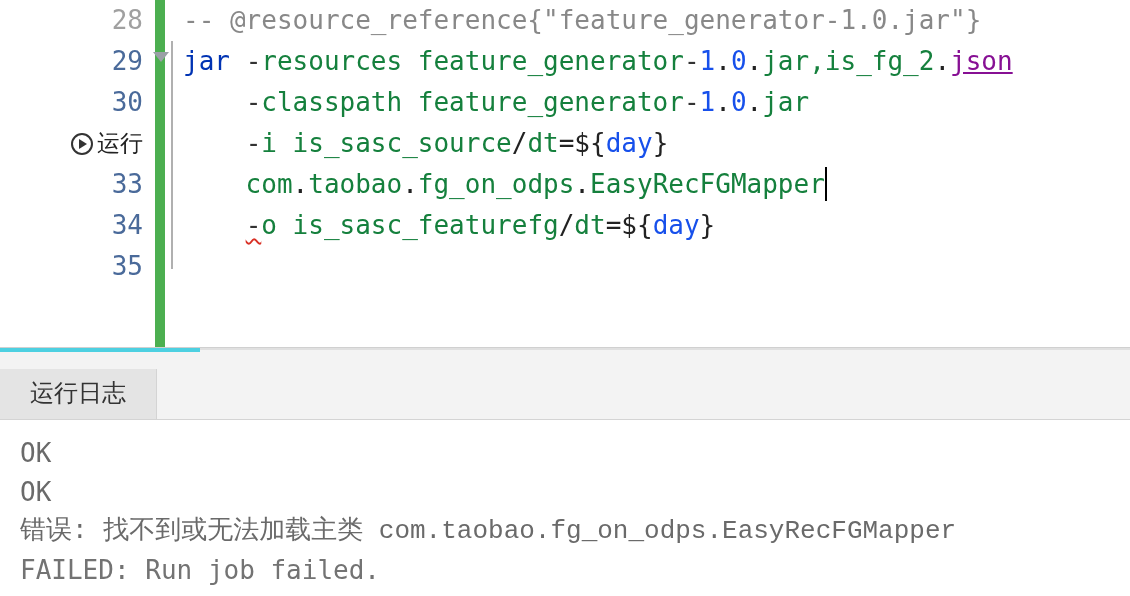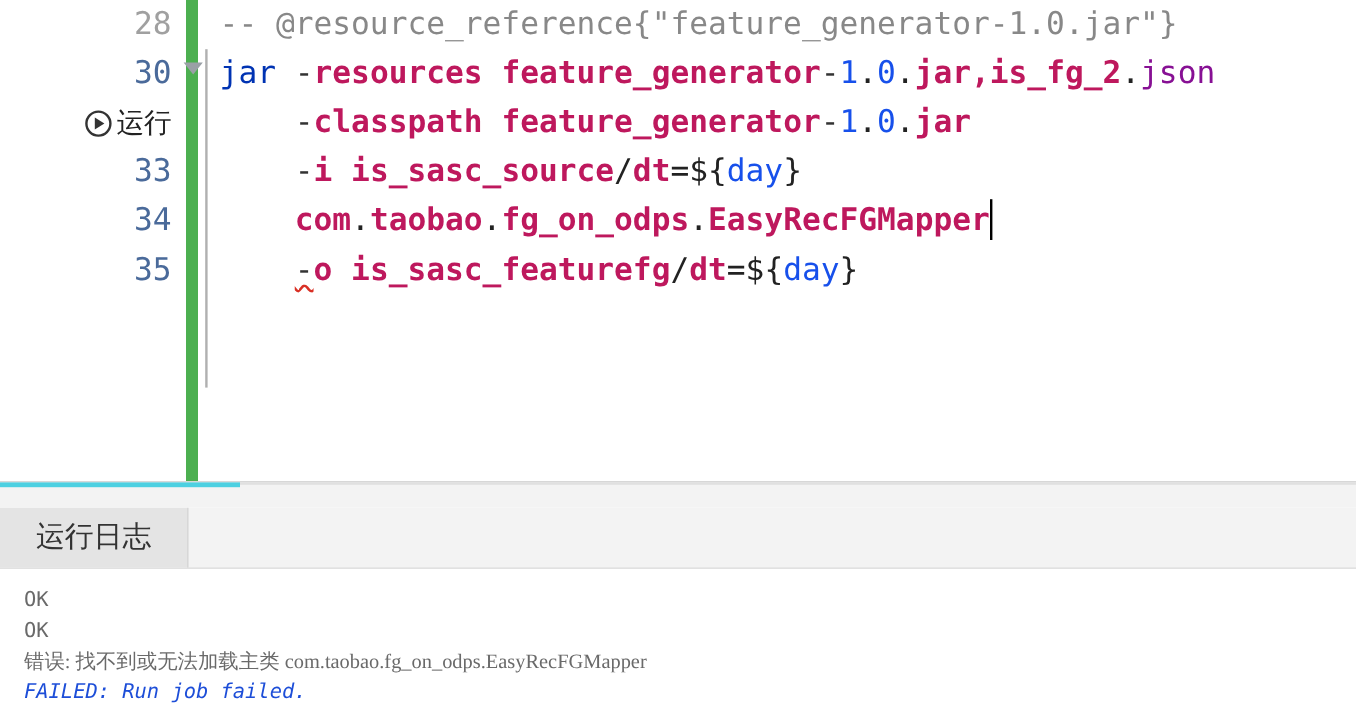--- a/index.html
+++ b/index.html
@@ -127,24 +127,24 @@
       width: 0;
       height: 0;
       border-left: 8px solid transparent;
       border-right: 8px solid transparent;
       border-top: 10px solid #9aa0a6;
     }
 
     .c-comment { color: #888888; }
     .c-keyword { color: #0033b3; }
     .c-dash { color: #333; }
-    .c-text { color: #be185d; font-weight: bold; }
+    .c-text { color: #15803d; }
     .c-num { color: #1750eb; }
     .c-dot { color: #222; }
-    .c-json { color: #871094; }
+    .c-json { color: #871094; text-decoration: underline; }
     .c-slash { color: #222; }
     .c-eq { color: #222; }
     .c-dollar { color: #222; }
     .c-brace { color: #222; }
     .c-var { color: #1750eb; }
     .c-semi { color: #222; }
 
     .cursor {
       border-right: 2px solid #000;
       height: 34px;
@@ -197,44 +197,44 @@
       background: #e4e4e4;
       color: #333;
       border-right: 1px solid #d4d4d4;
       text-align: center;
     }
 
     .log-panel {
       background: #ffffff;
       padding: 14px 20px 6px 20px;
       font-family: "Menlo", "Monaco", "Consolas", monospace;
-      font-size: 17px;
+      font-size: 26px;
       line-height: 1.5;
     }
 
     .log-line {
       white-space: pre-wrap;
       color: #6a6a6a;
     }
 
     .log-line.cn {
-      font-family: Liberation Serif, serif;
+      font-family: Liberation Mono, monospace;
     }
 
     .log-line.error {
-      color: #1d4ed8;
-      font-style: italic;
+      color: #737373;
     }
   </style>
 </head>
 <body>
 
 <div class="editor-area">
   <div class="gutter" id="gutter">
       <div class="gutter-line">28</div>
+      <div class="gutter-line highlighted">29</div>
       <div class="gutter-line highlighted">30</div>
       <div class="run-row">
         <span class="run-icon"></span>
         <span class="run-text">运行</span>
       </div>
       <div class="gutter-line highlighted">33</div>
       <div class="gutter-line highlighted">34</div>
       <div class="gutter-line highlighted">35</div>
     </div>
   <div class="green-bar"></div>

